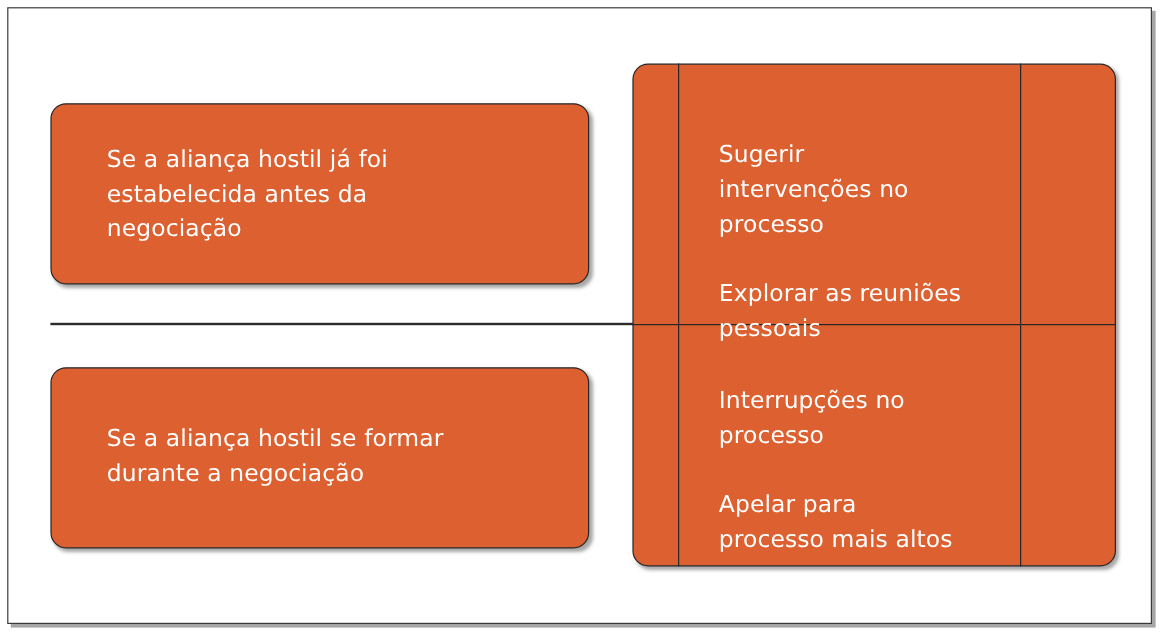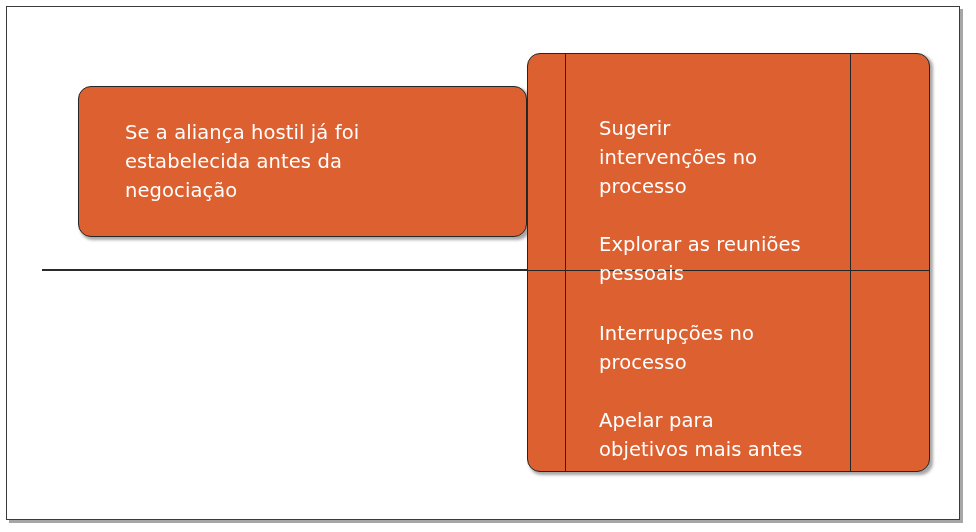--- a/index.html
+++ b/index.html
@@ -37,21 +37,20 @@
     background: #DC6030;
     border: 1.4px solid #262626;
     border-radius: 13px;
     box-sizing: border-box;
     box-shadow: 2.5px 2.5px 3px rgba(60,60,60,0.45);
   }
   
   .cond-box {
     left: 42px;
     width: 449px;
-    margin-left: 36px;
   }
   #cond-box-1 { top: 86px;  height: 151px; }
   #cond-box-2 { top: 306px; height: 151px; }
 
   .cond-text {
     position: absolute;
     left: 46px;
     right: 18px;
     color: #ffffff;
     font-size: 19.5px;
@@ -121,34 +120,38 @@
   <div class="outer-frame"></div>
 
   <div id="connector-line"></div>
 
   <div class="shape cond-box" id="cond-box-1">
     <div class="cond-text">Se a aliança hostil já foi
 estabelecida antes da
 negociação</div>
   </div>
 
+  <div class="shape cond-box" id="cond-box-2">
+    <div class="cond-text">Se a aliança hostil se formar
+durante a negociação</div>
+  </div>
 
   <div class="shape" id="outcome-container">
 
     <div class="v-rule" id="v-rule-left"></div>
     <div class="v-rule" id="v-rule-right"></div>
     <div id="outcome-split"></div>
 
     <div class="outcome-text" id="outcome-text-1">Sugerir
 intervenções no
 processo
 
 Explorar as reuniões
 pessoais</div>
 
     <div class="outcome-text" id="outcome-text-2">Interrupções no
 processo
 
 Apelar para
-objetivos mais antes</div>
+processo mais altos</div>
   </div>
 
 </div>
 
 </body></html>

